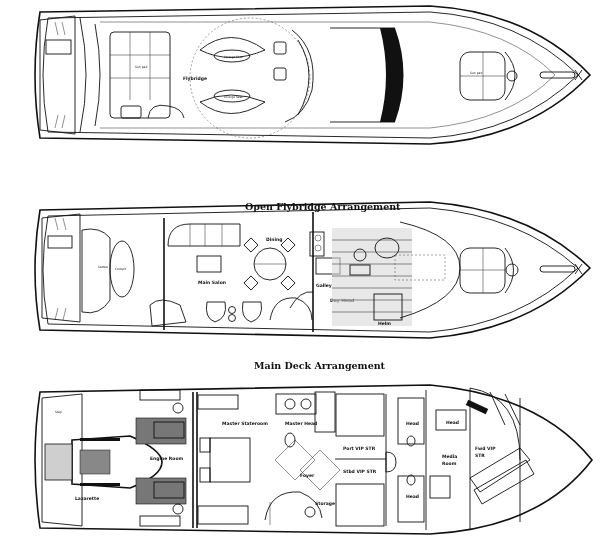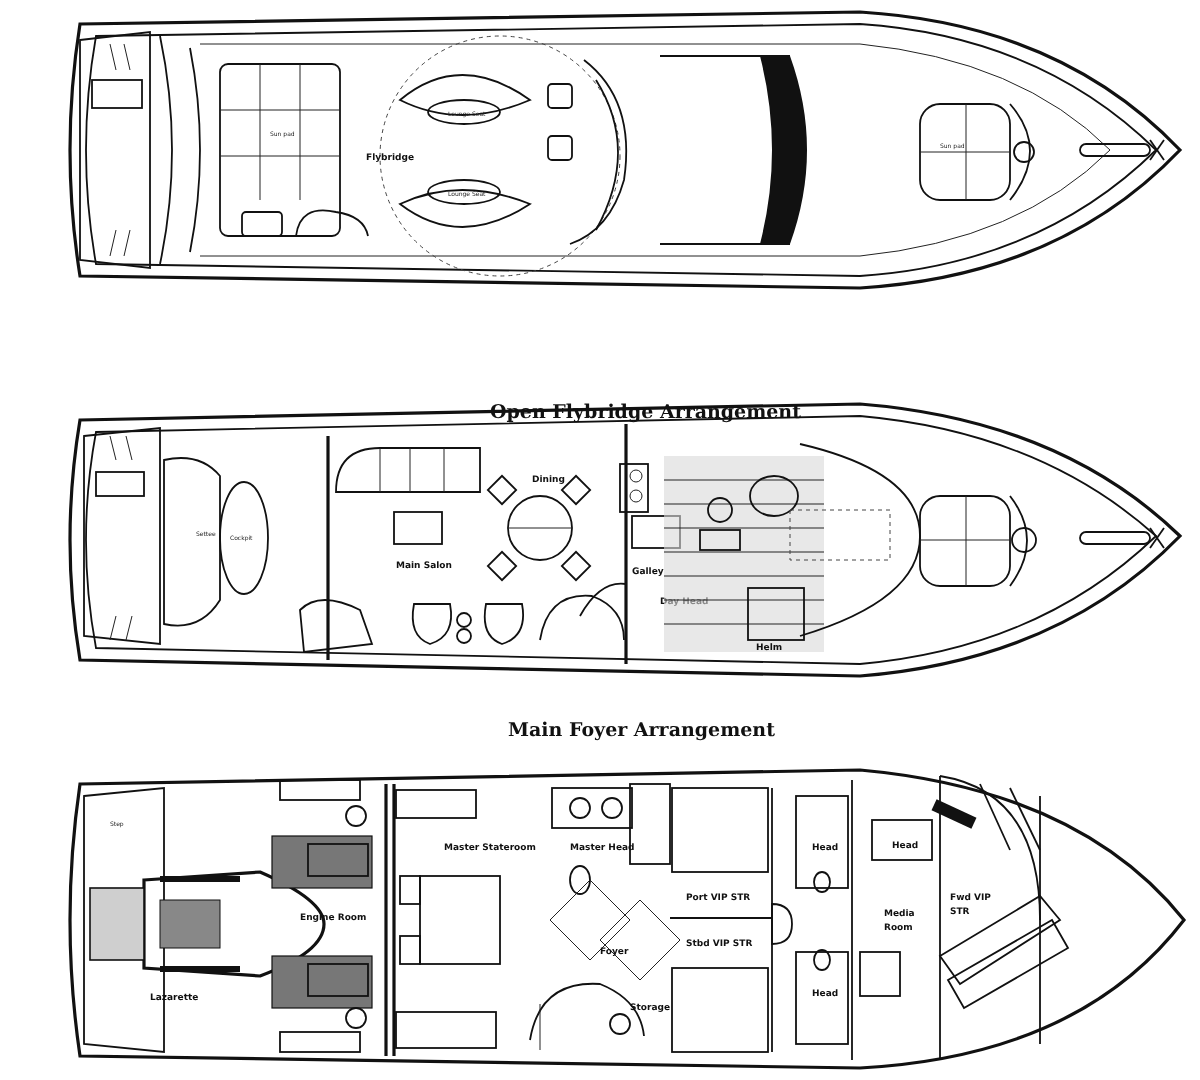--- a/index.html
+++ b/index.html
@@ -229,13 +229,13 @@
     <path class="ln" d="M474,490 L526,460 L534,474 L482,504 Z"></path>
     <line class="ln" x1="490" y1="392" x2="505" y2="425"></line>
     <line class="ln" x1="505" y1="394" x2="520" y2="425"></line>
     <rect x="466" y="404" width="22" height="6" fill="#111" transform="rotate(25 477 407)"></rect>
     <line class="ln" x1="520" y1="398" x2="520" y2="522"></line>
     <path class="ln" d="M470,388 Q520,396 520,460"></path>
   </g>
 </svg>
 
 <div class="caption" style="left:245px;top:179px;margin-top:22px;">Open Flybridge Arrangement</div>
-<div class="caption" style="left:254px;top:360px;">Main Foyer Arrangement</div>
+<div class="caption" style="left:254px;top:360px;">Main Deck Arrangement</div>
 
 </body></html>

